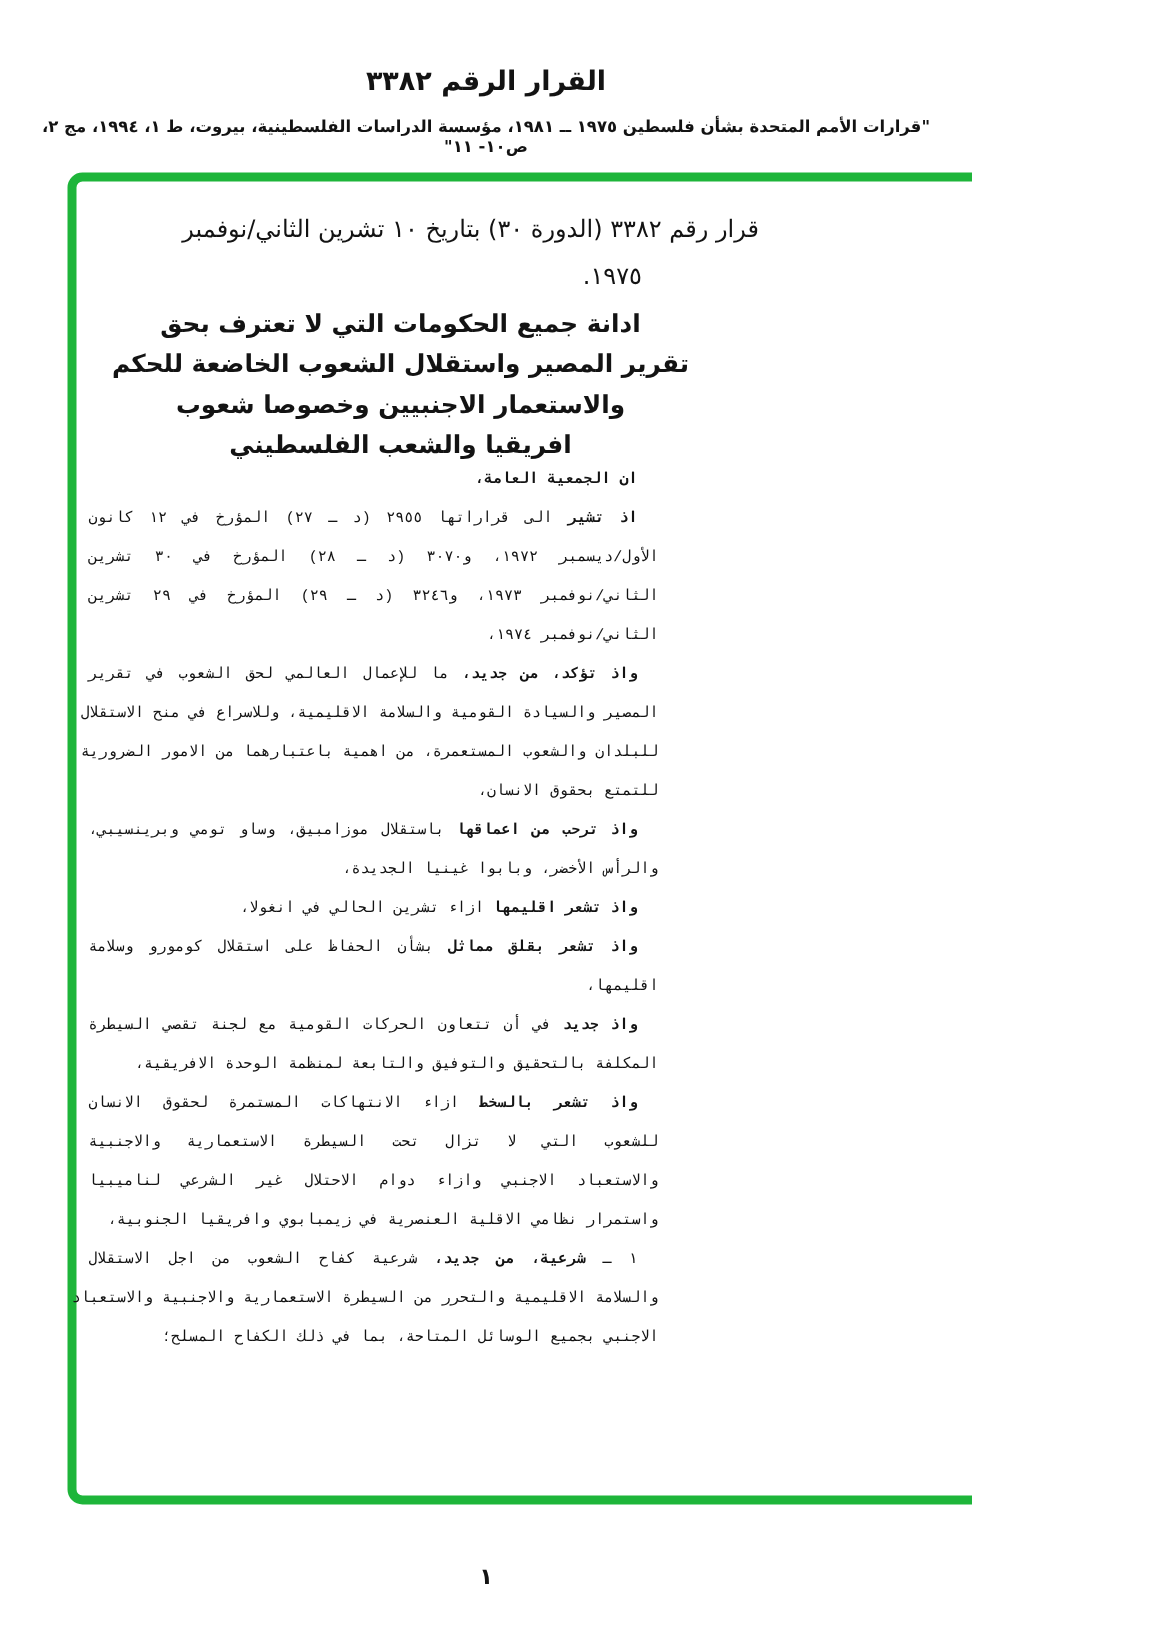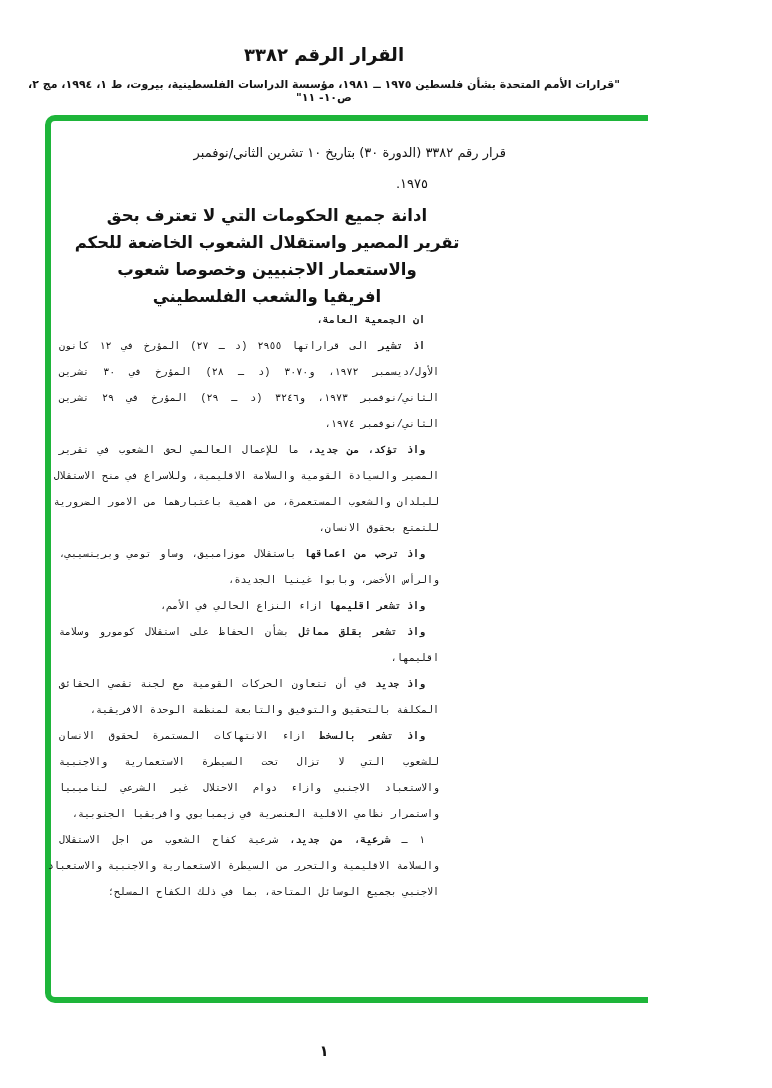--- a/index.html
+++ b/index.html
@@ -15,21 +15,21 @@
     position:absolute; top:78px; left:26px; right:26px; text-align:center;
     font-size:11px; font-weight:bold; direction:rtl;
   }
   .frame {
     position:absolute; left:45px; top:115px; width:682px; height:888px;
     box-sizing:border-box; border:6px solid #1eb53a; border-radius:10px;
   }
   .block { position:absolute; direction:rtl; }
   .block .line { white-space:nowrap; }
   .block-opening {
-    top:137px; right:142px; width:440px; font-size:13px; line-height:31px;
+    top:137px; right:142px; width:440px; font-size:16px; line-height:31px;
   }
   .block-opening .line { text-align:right; }
   .block-opening .line:last-child { padding-right:78px; }
   .block-title {
     top:202px; right:161px; width:440px; font-size:16.5px; font-weight:bold;
     line-height:27px;
   }
   .block-title .line { text-align:center; }
   .block-body {
     top:308px; right:209px; width:380px; font-size:10px; line-height:26px;font-family:Liberation Mono, monospace;
@@ -80,28 +80,28 @@
         <div class="line"><span class="seg-bold">واذ تؤكد، من جديد،</span><span> ما للإعمال العالمي لحق الشعوب في تقرير</span></div>
         <div class="line"><span>المصير والسيادة القومية والسلامة الاقليمية، وللاسراع في منح الاستقلال</span></div>
         <div class="line"><span>للبلدان والشعوب المستعمرة، من اهمية باعتبارهما من الامور الضرورية</span></div>
         <div class="line"><span>للتمتع بحقوق الانسان،</span></div>
       </div>
     <div class="para">
         <div class="line"><span class="seg-bold">واذ ترحب من اعماقها</span><span> باستقلال موزامبيق، وساو تومي وبرينسيبي،</span></div>
         <div class="line"><span>والرأس الأخضر، وبابوا غينيا الجديدة،</span></div>
       </div>
     <div class="para">
-        <div class="line"><span class="seg-bold">واذ تشعر اقليمها</span><span> ازاء النزاع الحالي في الأمم،</span></div>
+        <div class="line"><span class="seg-bold">واذ تشعر اقليمها</span><span> ازاء تشرين الحالي في انغولا،</span></div>
       </div>
     <div class="para">
         <div class="line"><span class="seg-bold">واذ تشعر بقلق مماثل</span><span> بشأن الحفاظ على استقلال كومورو وسلامة</span></div>
         <div class="line"><span>اقليمها،</span></div>
       </div>
     <div class="para">
-        <div class="line"><span class="seg-bold">واذ جديد</span><span> في أن تتعاون الحركات القومية مع لجنة تقصي الحقائق</span></div>
+        <div class="line"><span class="seg-bold">واذ جديد</span><span> في أن تتعاون الحركات القومية مع لجنة تقصي السيطرة</span></div>
         <div class="line"><span>المكلفة بالتحقيق والتوفيق والتابعة لمنظمة الوحدة الافريقية،</span></div>
       </div>
     <div class="para">
         <div class="line"><span class="seg-bold">واذ تشعر بالسخط</span><span> ازاء الانتهاكات المستمرة لحقوق الانسان</span></div>
         <div class="line"><span>للشعوب التي لا تزال تحت السيطرة الاستعمارية والاجنبية</span></div>
         <div class="line"><span>والاستعباد الاجنبي وازاء دوام الاحتلال غير الشرعي لناميبيا</span></div>
         <div class="line"><span>واستمرار نظامي الاقلية العنصرية في زيمبابوي وافريقيا الجنوبية،</span></div>
       </div>
     <div class="para">
         <div class="line"><span>١ ـ </span><span class="seg-bold">شرعية، من جديد،</span><span> شرعية كفاح الشعوب من اجل الاستقلال</span></div>

